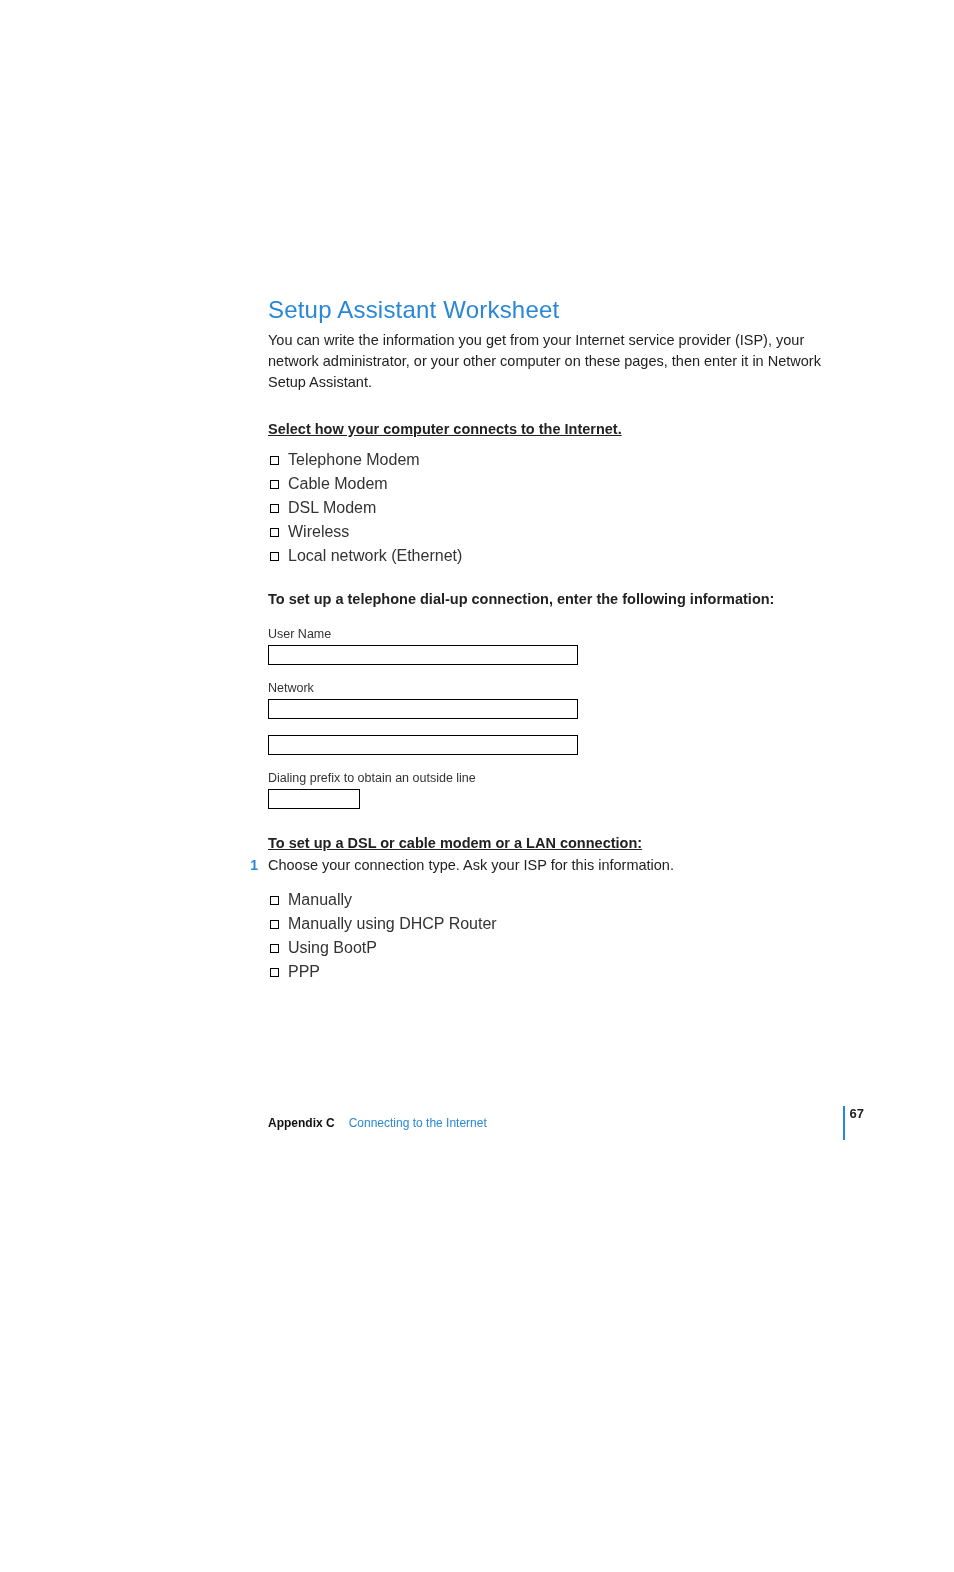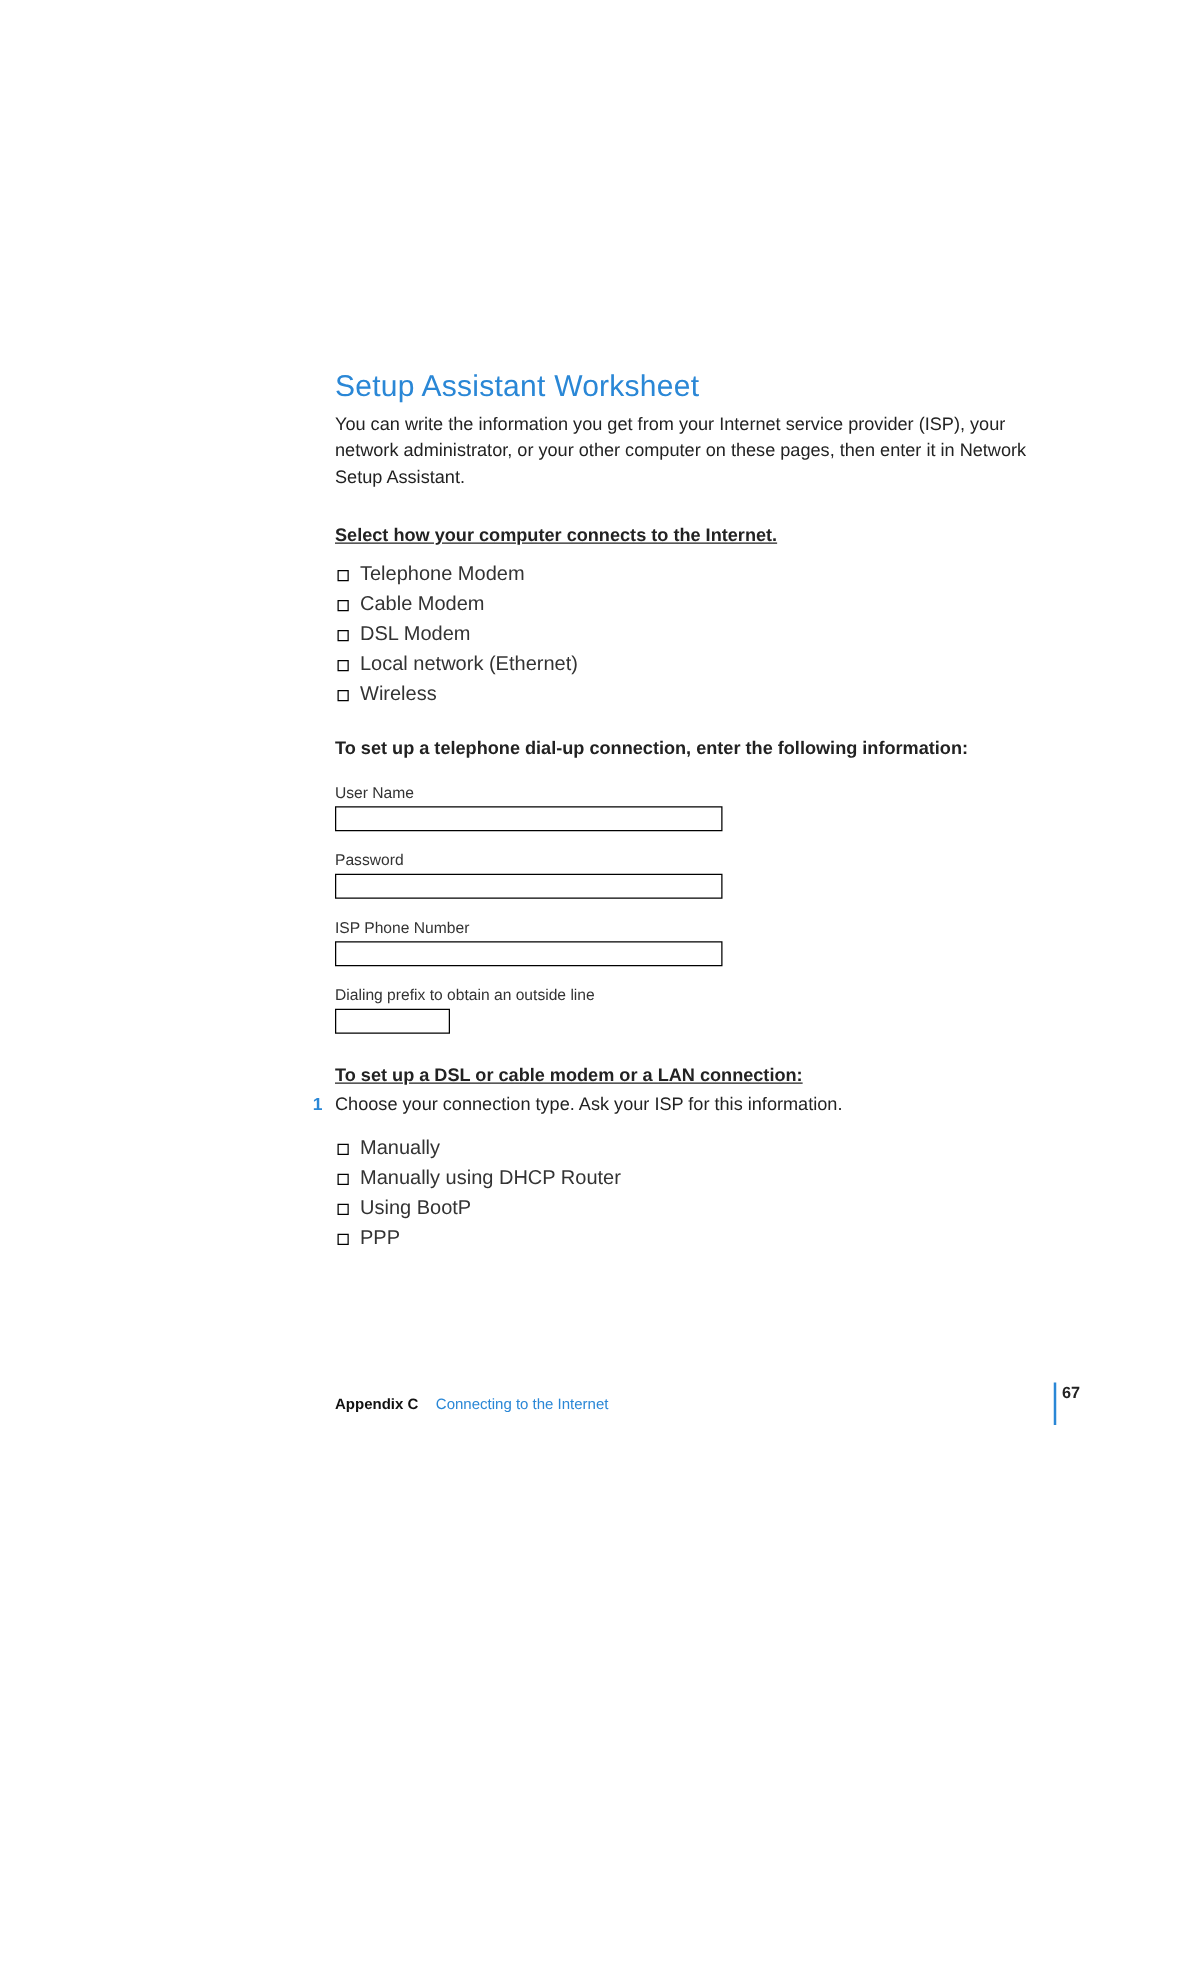--- a/index.html
+++ b/index.html
@@ -45,40 +45,39 @@
     <div class="check-item">
         <span class="box"></span>
         <span>Cable Modem</span>
       </div>
     <div class="check-item">
         <span class="box"></span>
         <span>DSL Modem</span>
       </div>
     <div class="check-item">
         <span class="box"></span>
-        <span>Local network (Ethernet)</span>
+        <span>Wireless</span>
       </div>
     <div class="check-item">
         <span class="box"></span>
-        <span>Wireless</span>
+        <span>Local network (Ethernet)</span>
       </div>
   </div>
 
   <div class="section-heading">To set up a telephone dial-up connection, enter the following information:</div>
 
   <div class="field-group">
     <span class="field-label">User Name</span>
     <div class="field-box"></div>
   </div>
   <div class="field-group">
-    <span class="field-label">Password</span>
+    <span class="field-label">Network</span>
     <div class="field-box"></div>
   </div>
   <div class="field-group">
-    <span class="field-label">ISP Phone Number</span>
     <div class="field-box"></div>
   </div>
   <div class="field-group" style="margin-bottom:26px;">
     <span class="field-label">Dialing prefix to obtain an outside line</span>
     <div class="field-box short"></div>
   </div>
 
   <div class="bold" style="margin-bottom:6px;">To set up a DSL or cable modem or a LAN connection:</div>
   <div class="numbered">
     <span class="num">1</span>

